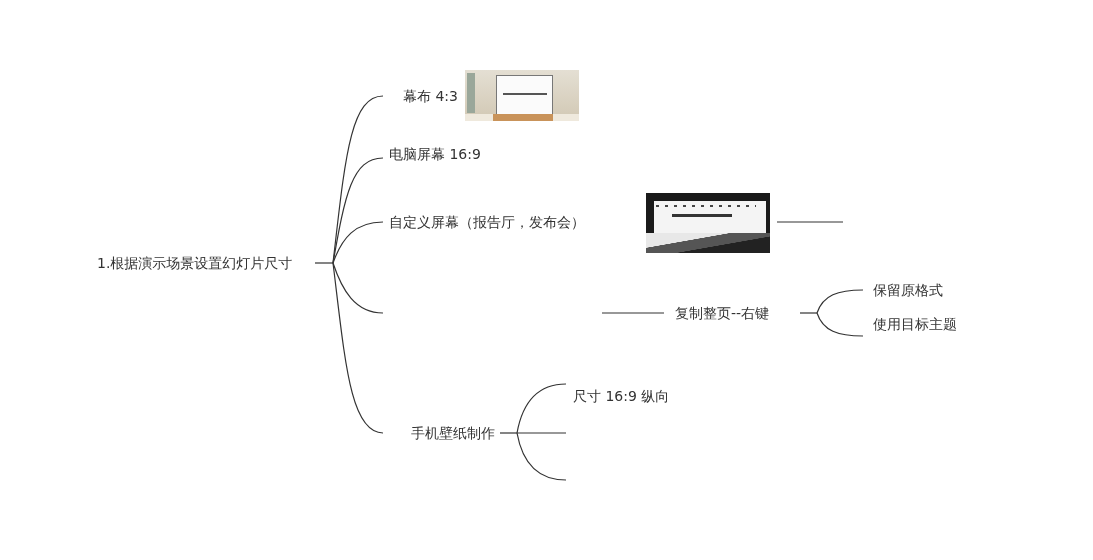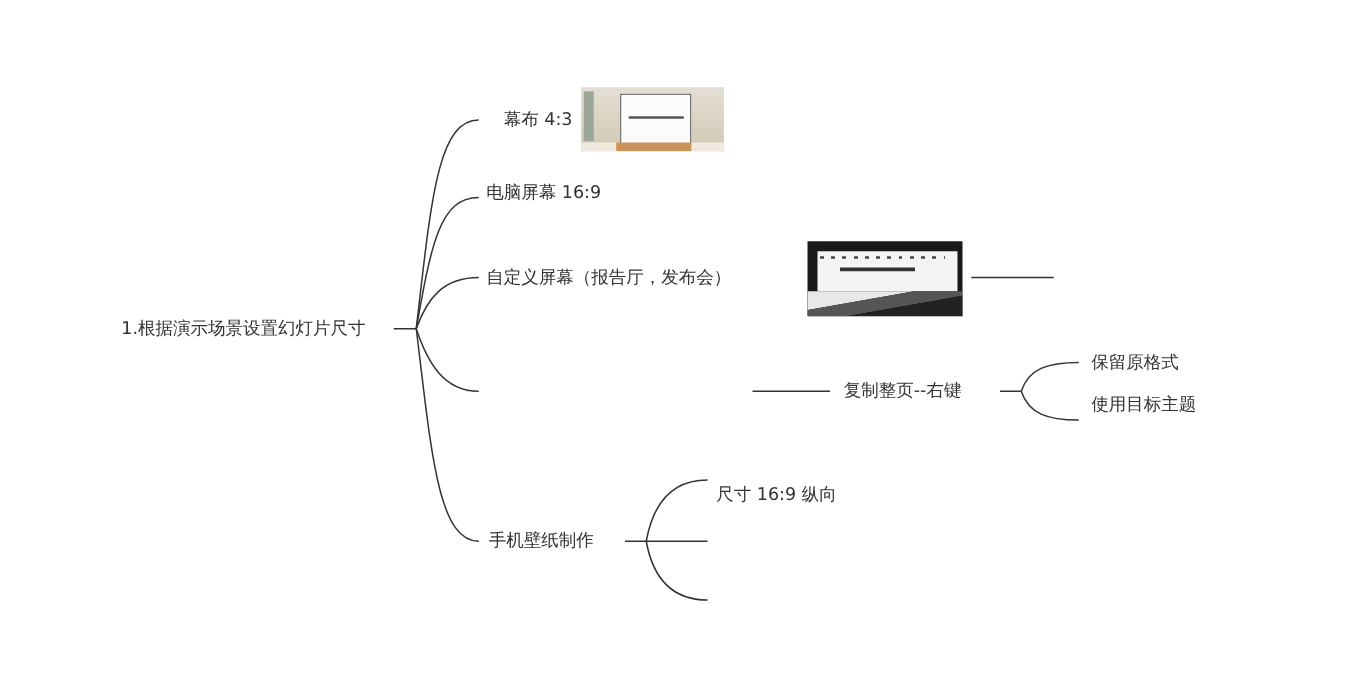--- a/index.html
+++ b/index.html
@@ -91,20 +91,20 @@
   <div class="node" style="left:675px; top:303px;">
     <span>复制整页--右键</span>
   </div>
   <div class="node" style="left:873px; top:280px;">
     <span>保留原格式</span>
   </div>
   <div class="node" style="left:873px; top:314px;text-align:center;">
     <span>使用目标主题</span>
   </div>
 
-  <div class="node" style="left:391px; top:423px;">
+  <div class="node" style="left:411px; top:423px;">
     <span>手机壁纸制作</span>
   </div>
   <div class="node" style="left:573px; top:374px;margin-top:12px;">
     <span>尺寸 16:9 纵向</span>
   </div>
 
 </div>
 
 </body></html>

